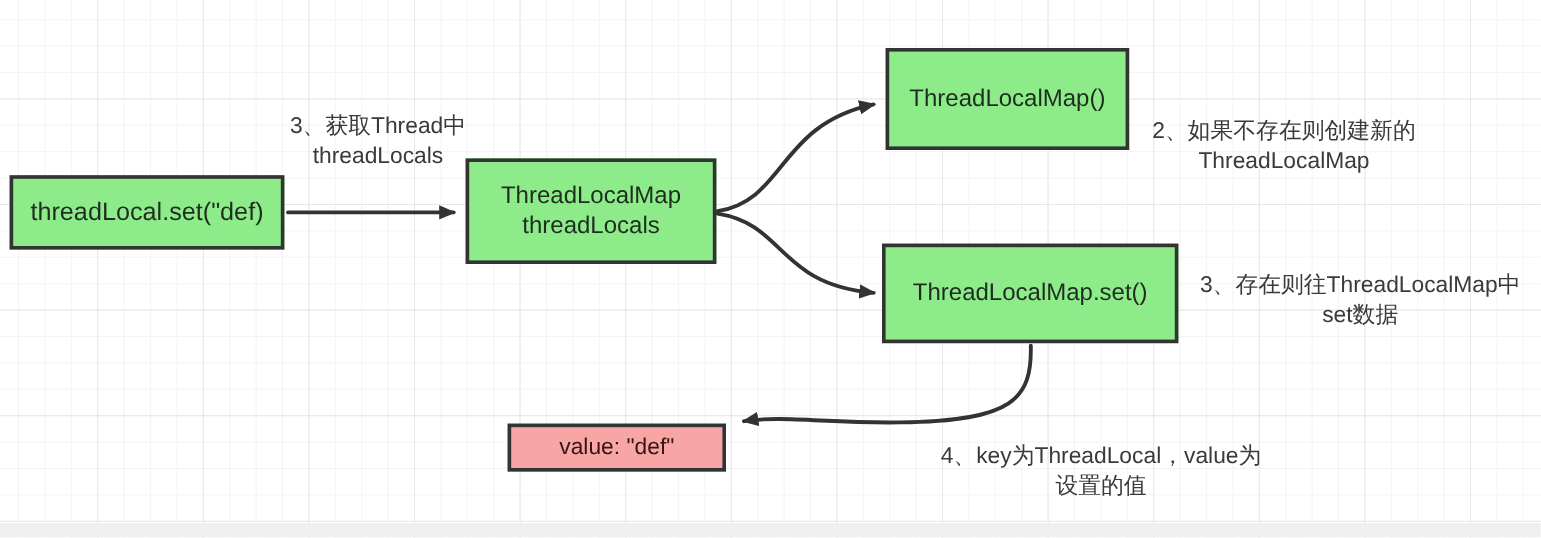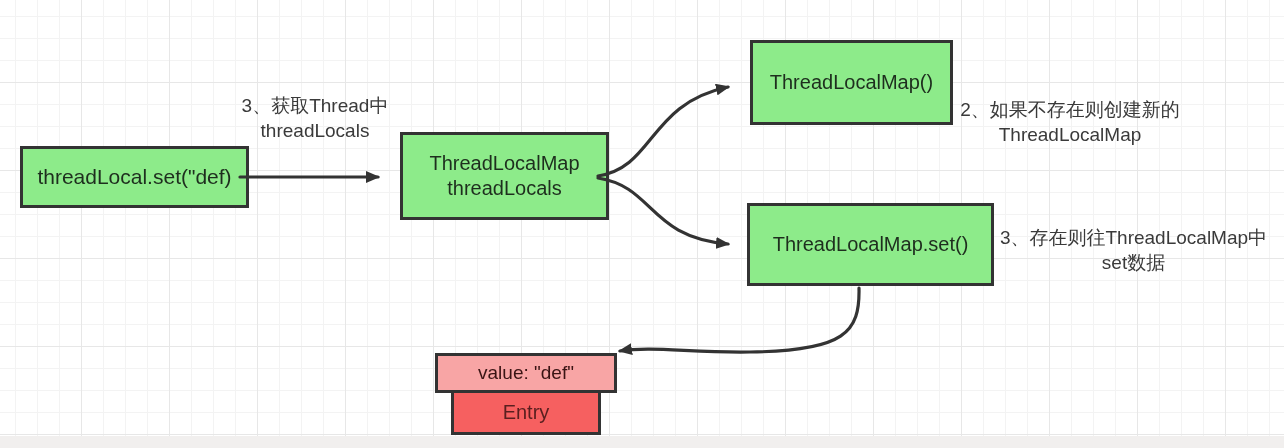--- a/index.html
+++ b/index.html
@@ -14,21 +14,21 @@
       linear-gradient(#e7e7e7 1px, transparent 1px),
       linear-gradient(90deg,#e7e7e7 1px, transparent 1px),
       linear-gradient(#f3f3f3 1px, transparent 1px),
       linear-gradient(90deg,#f3f3f3 1px, transparent 1px);
     background-size:88px 88px,88px 88px,22px 22px,22px 22px;
     background-position:-3px -6px,-7px 0,-3px -6px,-7px 0;
   }
   .node{
     position:absolute;box-sizing:border-box;border:3px solid var(--node-border);
     display:flex;flex-direction:column;align-items:center;justify-content:center;
-    text-align:center;line-height:1.25;margin-left:12px;
+    text-align:center;line-height:1.25;
   }
   .green{background:var(--node-green);color:#1e2e1e;font-size:20px;}
   .pink-key{background:var(--key-pink);color:#3a1414;font-size:19px;z-index:3;}
   .pink-value{background:var(--value-pink);color:#3a1414;font-size:19px;z-index:3;}
   .red-entry{background:var(--entry-red);color:#5a1f1f;font-size:20px;z-index:2;}
   .ann{
     position:absolute;color:var(--ann-text);font-size:19px;line-height:25px;
     text-align:center;white-space:nowrap;
   }
   .arrow-layer{position:absolute;left:0;top:0;z-index:1;}
@@ -80,34 +80,33 @@
 
   <div id="n-mapset" class="node green">
     <span>ThreadLocalMap.set()</span>
   </div>
 
 
   <div id="n-value" class="node pink-value">
     <span>value: "def"</span>
   </div>
 
-  <div id="n-entry" class="node red-entry">
-    <span>Entry</span>
-  </div>
 
   <div id="ann1" class="ann">
     <div>3、获取Thread中</div>
     <div>threadLocals</div>
   </div>
 
   <div id="ann2" class="ann">
     <div>2、如果不存在则创建新的</div>
     <div>ThreadLocalMap</div>
   </div>
 
   <div id="ann3" class="ann">
     <div>3、存在则往ThreadLocalMap中</div>
     <div>set数据</div>
   </div>
 
   <div id="ann4" class="ann">
+    <div>4、key为ThreadLocal，value为</div>
+    <div>设置的值</div>
   </div>
 </div>
 
 </body></html>

